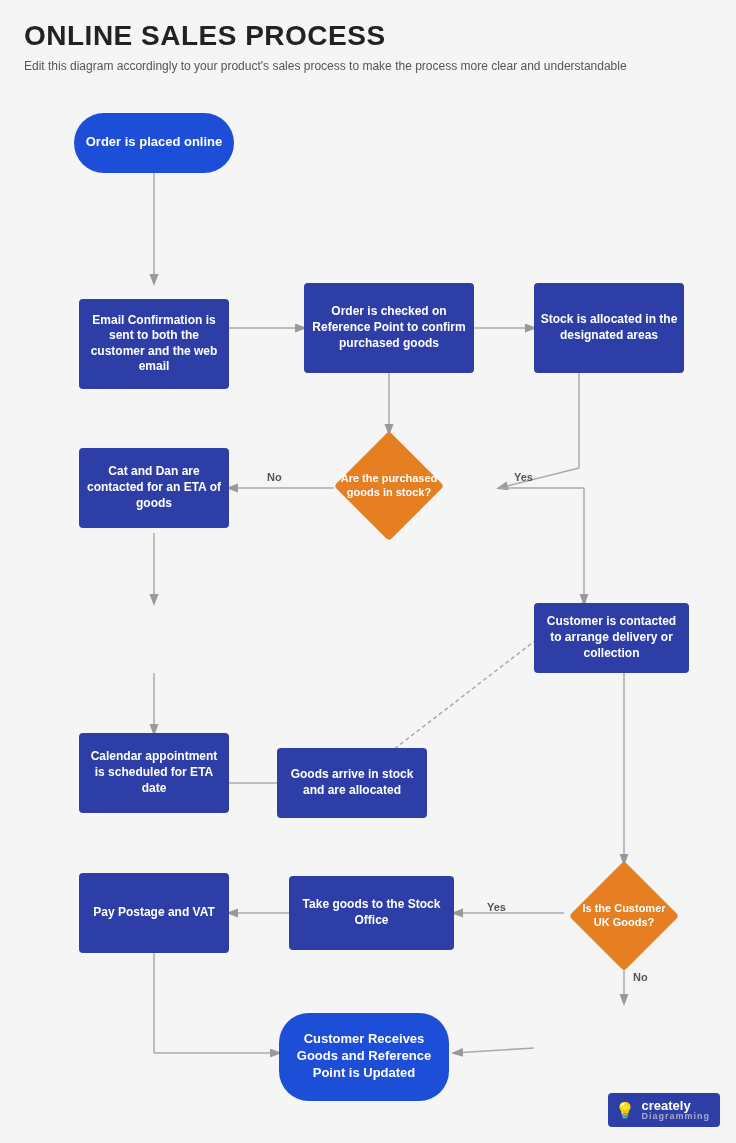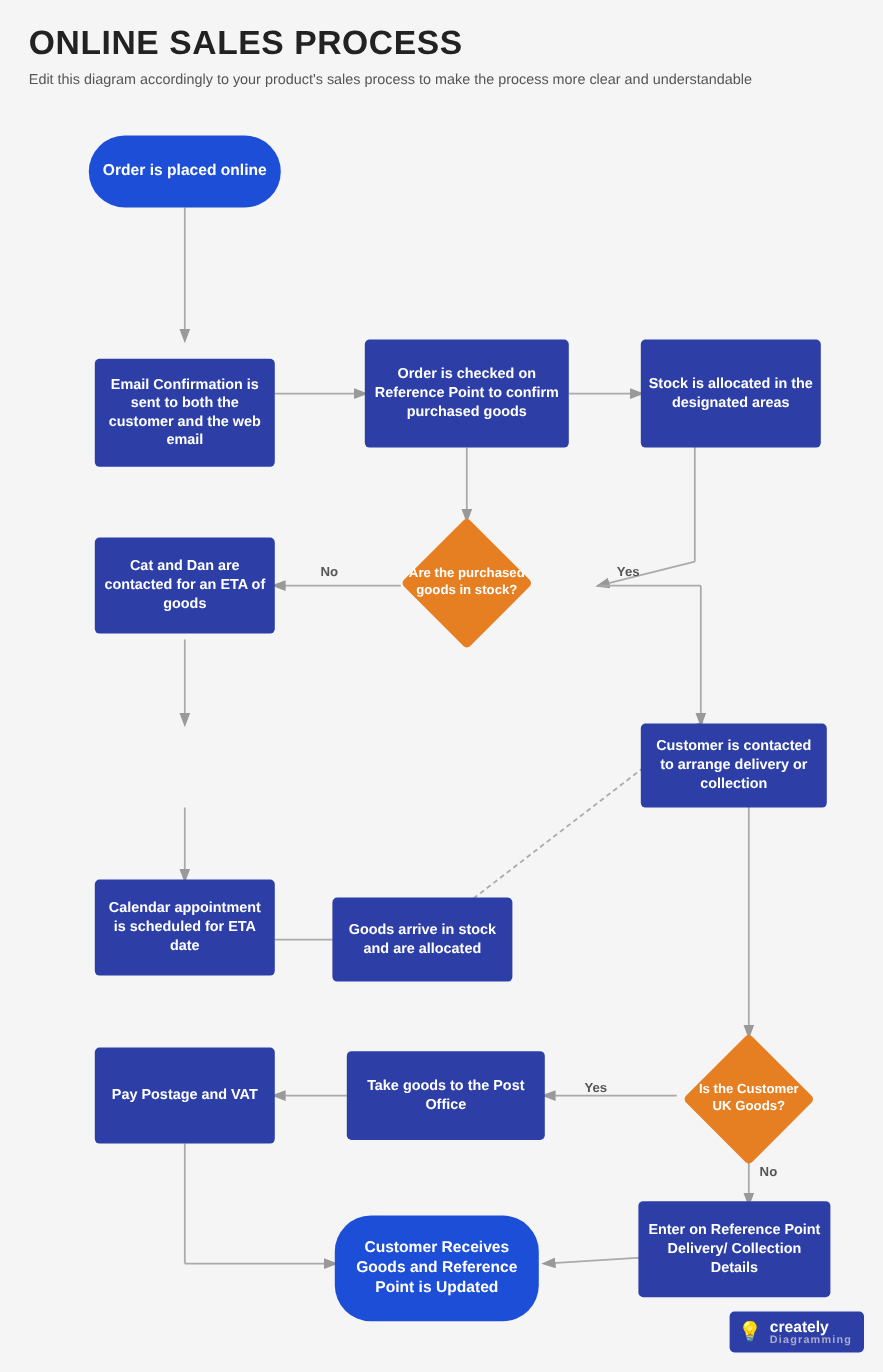--- a/index.html
+++ b/index.html
@@ -226,26 +226,23 @@
     <div class="diamond" style="left:545px;top:768px;">
       <div class="diamond-inner"></div>
       <div class="diamond-text">Is the Customer  UK Goods?</div>
     </div>
 
     <div class="box" style="left:55px;top:780px;width:150px;height:80px;">
       <span>Pay Postage and VAT</span>
     </div>
 
     <div class="box" style="left:265px;top:783px;width:165px;height:74px;">
-      <span>Take goods to the Post Office</span>
-    </div>
-
-    <div class="box" style="left:508px;top:908px;width:160px;height:80px;">
-      <span>Enter on Reference Point Delivery/ Collection Details</span>
-    </div>
+      <span>Take goods to the Stock Office</span>
+    </div>
+
 
     <div class="box teal" style="left:255px;top:920px;width:170px;height:88px;">
       <span>Customer Receives Goods and Reference Point is Updated</span>
     </div>
 
     <div class="arrow-label" style="left:490px;top:378px;">Yes</div>
     <div class="arrow-label" style="left:243px;top:378px;">No</div>
     <div class="arrow-label" style="left:463px;top:808px;">Yes</div>
     <div class="arrow-label" style="left:609px;top:878px;">No</div>
 

